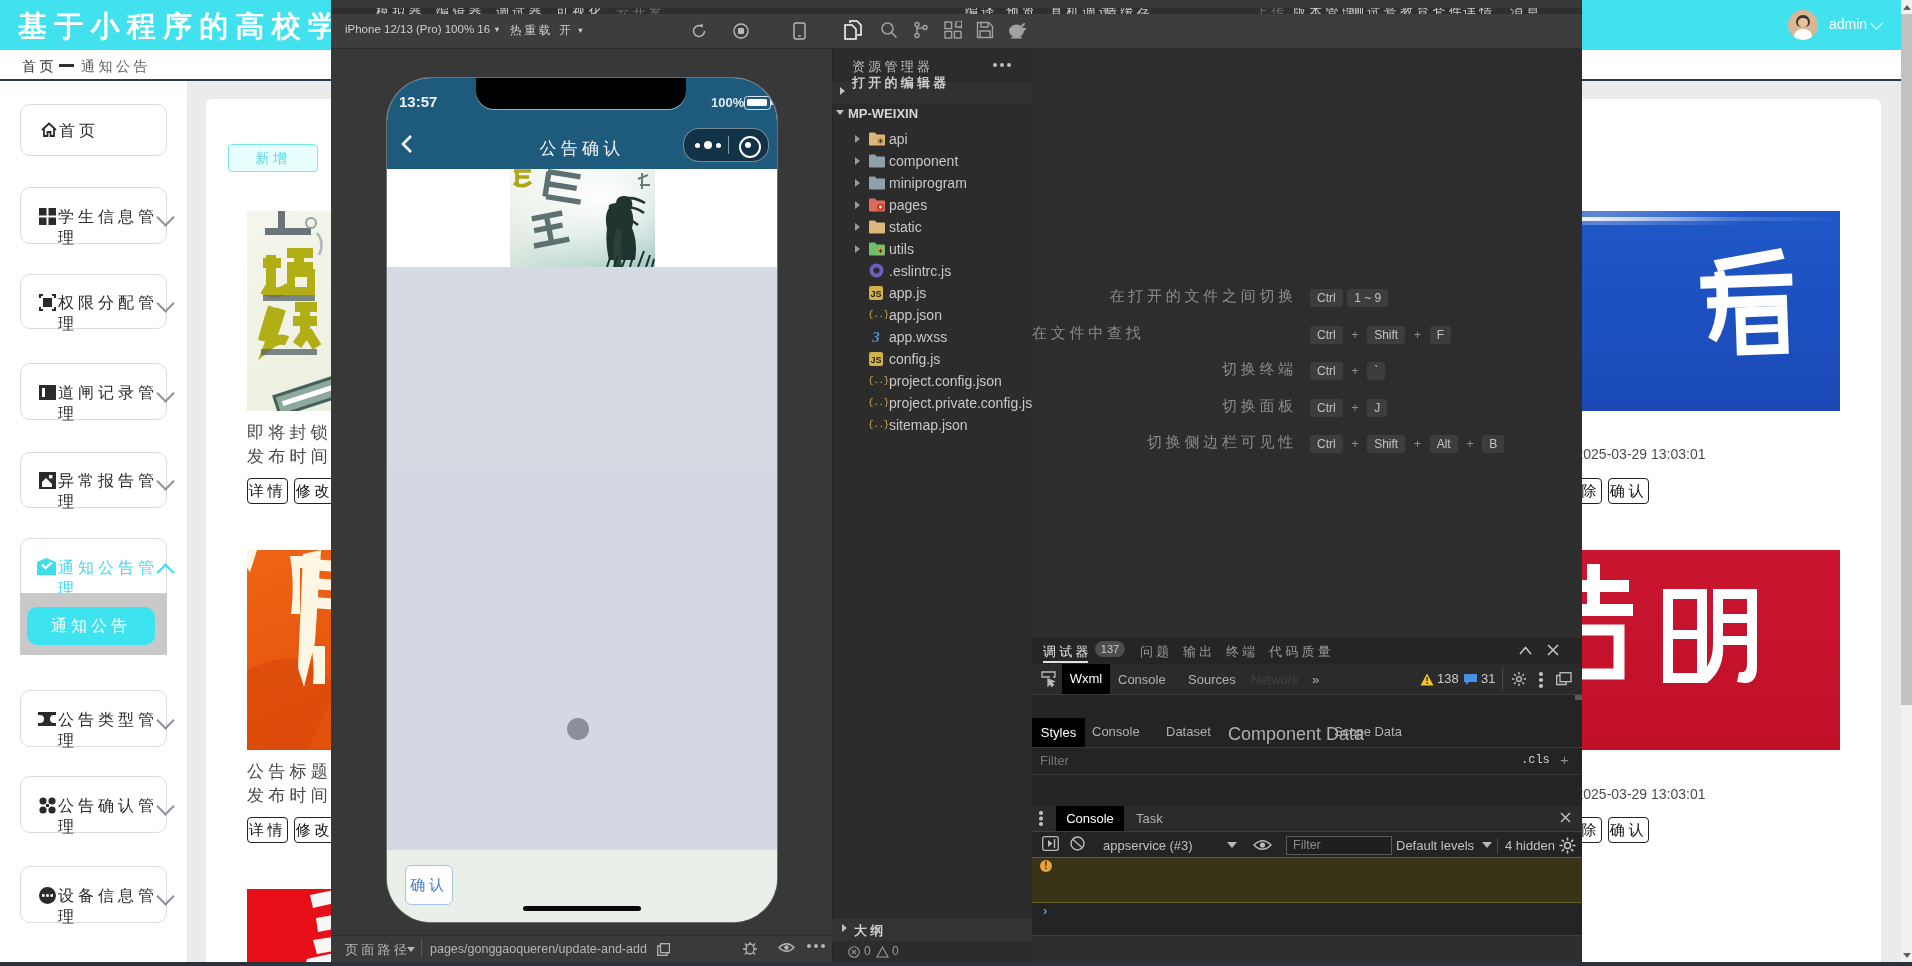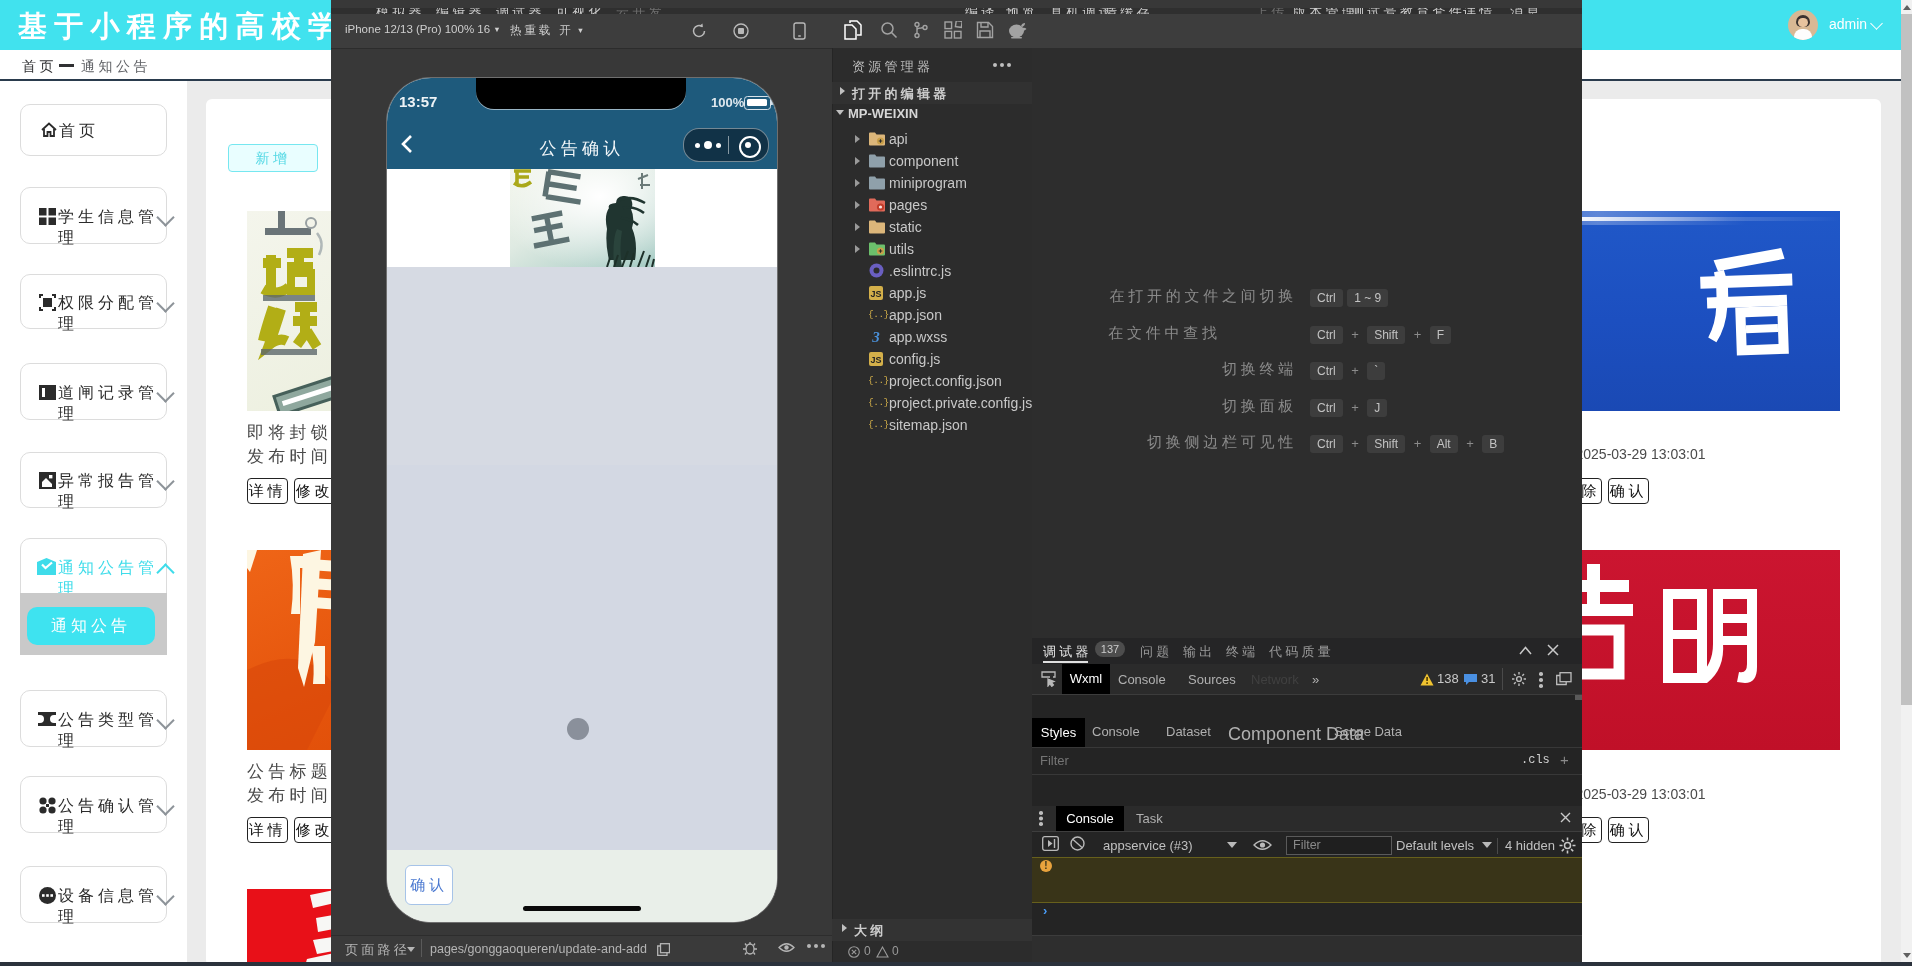--- a/index.html
+++ b/index.html
@@ -342,21 +342,21 @@
       <path d="M1 6.5 Q8.5 -1 16 6.5 Q8.5 14 1 6.5 Z" fill="none" stroke="#b5b5b5" stroke-width="1.3"></path>
       <circle cx="8.5" cy="6.5" r="2.2" fill="#b5b5b5"></circle>
     </svg>
  <div class="a" style="left:476px;top:944px;width:4px;height:4px;border-radius:50%;background:#b5b5b5;box-shadow:7px 0 0 #b5b5b5,14px 0 0 #b5b5b5"></div>
 
  <div class="a" style="left:501px;top:48px;width:200px;height:915px;background:#2c2c2c;border-left:1px solid #252525"></div>
  <div class="a cj" style="left:521px;top:58px;font-size:13px;color:#bfbfbf">资源管理器</div>
  <div class="a" style="left:662px;top:63px;width:4px;height:4px;border-radius:50%;background:#bfbfbf;box-shadow:7px 0 0 #bfbfbf,14px 0 0 #bfbfbf"></div>
  <div class="a" style="left:501px;top:82px;width:200px;height:22px;background:#313131"></div>
  <div class="a" style="left:509px;top:87px;width:0;height:0;border-top:4px solid transparent;border-bottom:4px solid transparent;border-left:5px solid #c0c0c0"></div>
- <div class="a cj" style="left:521px;top:85px;font-size:13px;font-weight:bold;color:#cccccc">打开的编辑器</div>
+ <div class="a cj" style="left:521px;top:74px;font-size:13px;font-weight:bold;color:#cccccc">打开的编辑器</div>
  <div class="a" style="left:505px;top:110px;width:0;height:0;border-left:4px solid transparent;border-right:4px solid transparent;border-top:5px solid #c0c0c0"></div>
  <div class="a" style="left:517px;top:106px;font-size:13px;font-weight:bold;color:#d6d6d6">MP-WEIXIN</div>
  <div class="a" style="left:501px;top:126px;width:200px;height:320px">
       <div class="a" style="left:0;top:2px;width:200px;height:22px">
         <div class="a" style="left:23px;top:7px;width:0;height:0;border-top:4px solid transparent;border-bottom:4px solid transparent;border-left:5px solid #9a9a9a"></div>
         <svg class="a" style="left:37px;top:4px" width="16" height="14" viewBox="0 0 16 14">
           <path d="M0 1.5 q0-1 1-1 h5 l1.5 2 H15 q1 0 1 1 V12.5 q0 1-1 1 H1 q-1 0-1-1 Z" fill="#dcb67a"></path>
           <circle cx="11.5" cy="9" r="3.6" fill="#caa04a"></circle>
           <path d="M9.7 9 h3.6 M11.5 7.2 v3.6" stroke="#2c2c2c" stroke-width="1.1"></path>
         </svg>
@@ -455,21 +455,21 @@
     <div class="a" style="left:533px;top:944px;font-size:12px;color:#9a9a9a">0</div>
     <svg class="a" style="left:545px;top:946px" width="13" height="12" viewBox="0 0 13 12">
       <path d="M6.5 1 L12 11 H1 Z" fill="none" stroke="#9a9a9a" stroke-width="1.1"></path>
     </svg>
     <div class="a" style="left:561px;top:944px;font-size:12px;color:#9a9a9a">0</div>
 
  <div class="a" style="left:701px;top:48px;width:550px;height:590px;background:#2d2d2d"></div>
  <div class="a" style="left:701px;top:48px;width:550px;height:590px">
       <div class="a" style="left:0;top:239px;width:265px;text-align:right;font-size:15px;color:#8b8b8b"><span class="cj">在打开的文件之间切换</span></div>
       <div class="a" style="left:278px;top:240px;white-space:nowrap"><span class="kbd">Ctrl</span> <span class="kbd">1 ~ 9</span></div>
-<div class="a" style="left:0;top:276px;width:265px;text-align:center;font-size:15px;color:#8b8b8b"><span class="cj">在文件中查找</span></div>
+<div class="a" style="left:0;top:276px;width:265px;text-align:left;font-size:15px;color:#8b8b8b"><span class="cj">在文件中查找</span></div>
       <div class="a" style="left:278px;top:277px;white-space:nowrap"><span class="kbd">Ctrl</span> <span class="plus">+</span> <span class="kbd">Shift</span> <span class="plus">+</span> <span class="kbd">F</span></div>
 <div class="a" style="left:0;top:312px;width:265px;text-align:right;font-size:15px;color:#8b8b8b"><span class="cj">切换终端</span></div>
       <div class="a" style="left:278px;top:313px;white-space:nowrap"><span class="kbd">Ctrl</span> <span class="plus">+</span> <span class="kbd">`</span></div>
 <div class="a" style="left:0;top:349px;width:265px;text-align:right;font-size:15px;color:#8b8b8b"><span class="cj">切换面板</span></div>
       <div class="a" style="left:278px;top:350px;white-space:nowrap"><span class="kbd">Ctrl</span> <span class="plus">+</span> <span class="kbd">J</span></div>
 <div class="a" style="left:0;top:385px;width:265px;text-align:right;font-size:15px;color:#8b8b8b"><span class="cj">切换侧边栏可见性</span></div>
       <div class="a" style="left:278px;top:386px;white-space:nowrap"><span class="kbd">Ctrl</span> <span class="plus">+</span> <span class="kbd">Shift</span> <span class="plus">+</span> <span class="kbd">Alt</span> <span class="plus">+</span> <span class="kbd">B</span></div>
     </div>
 </div>
 

